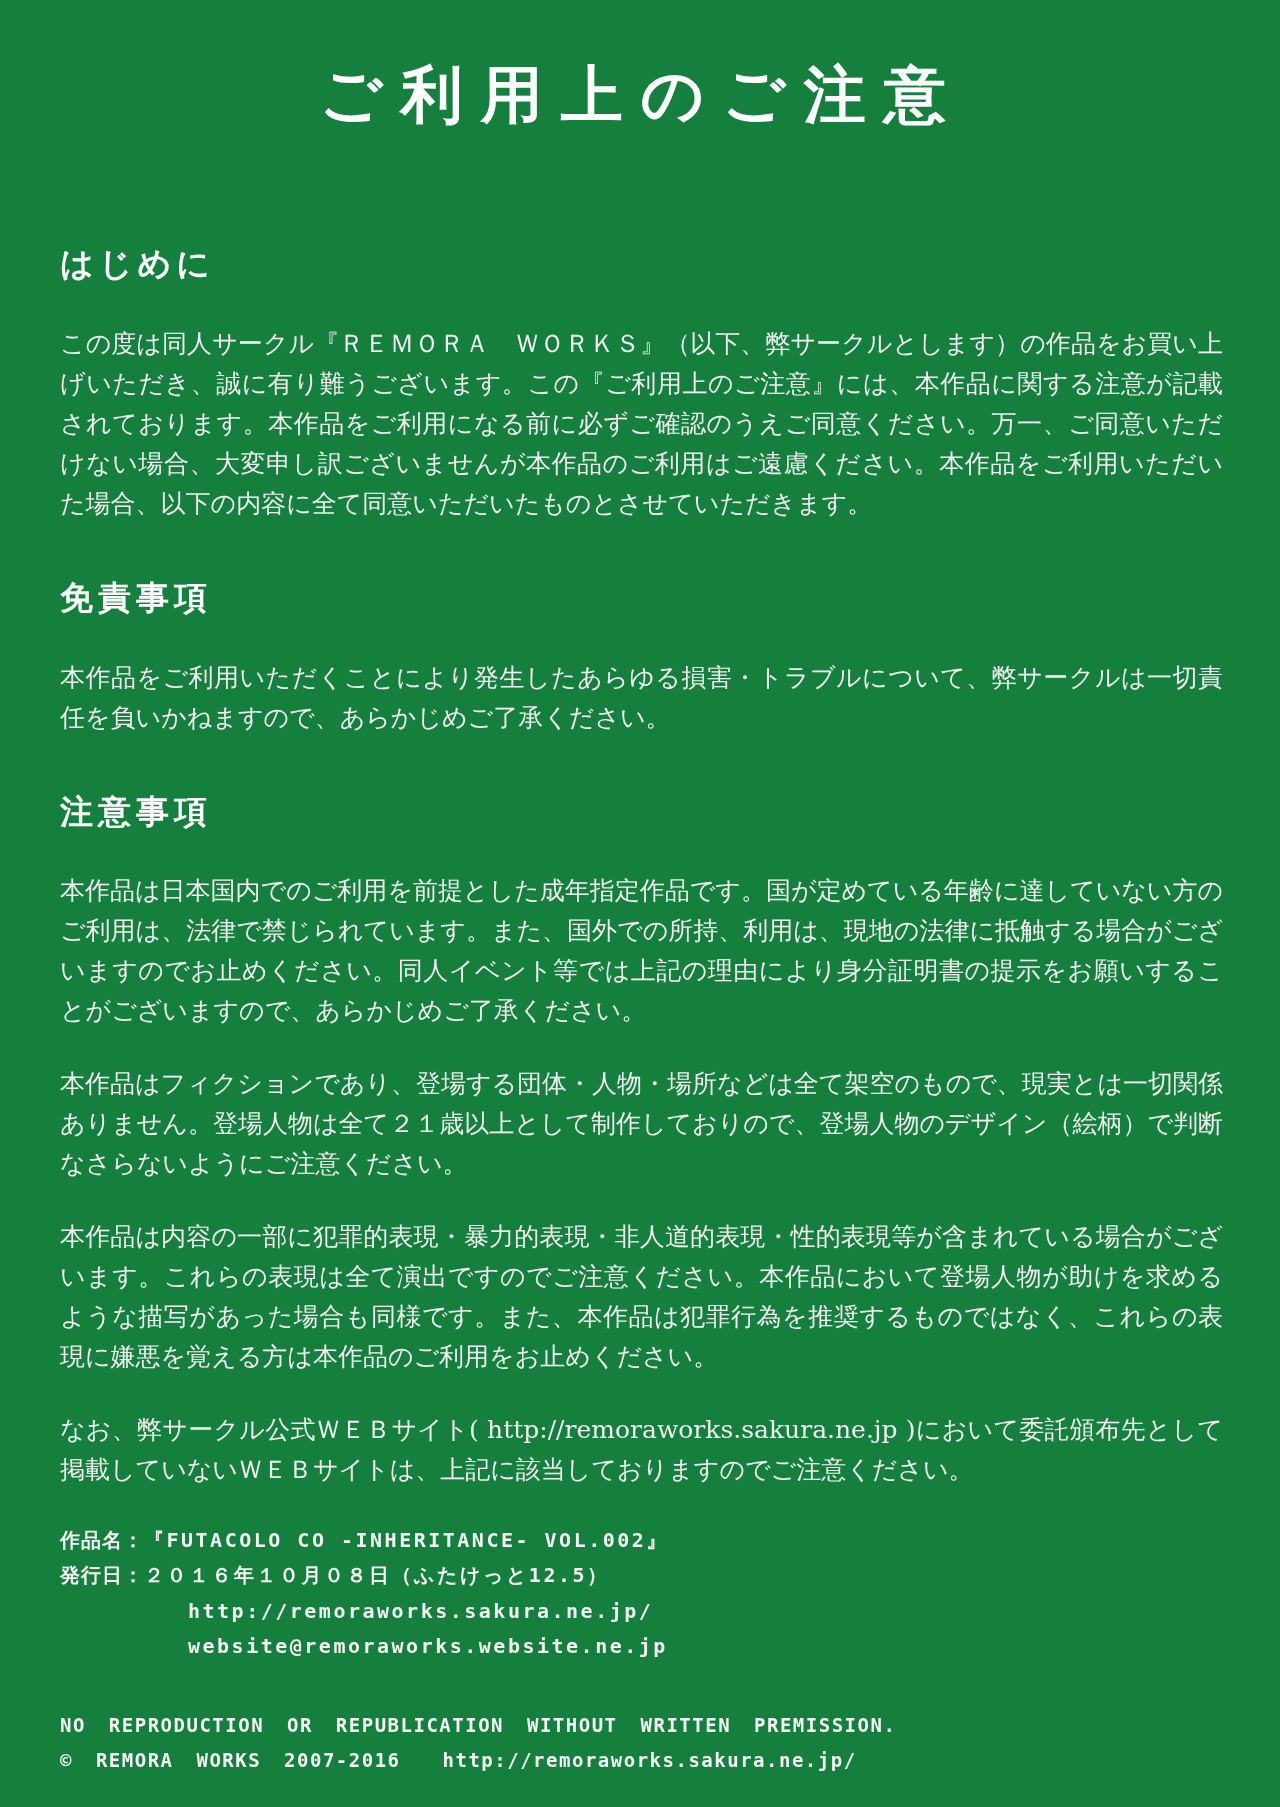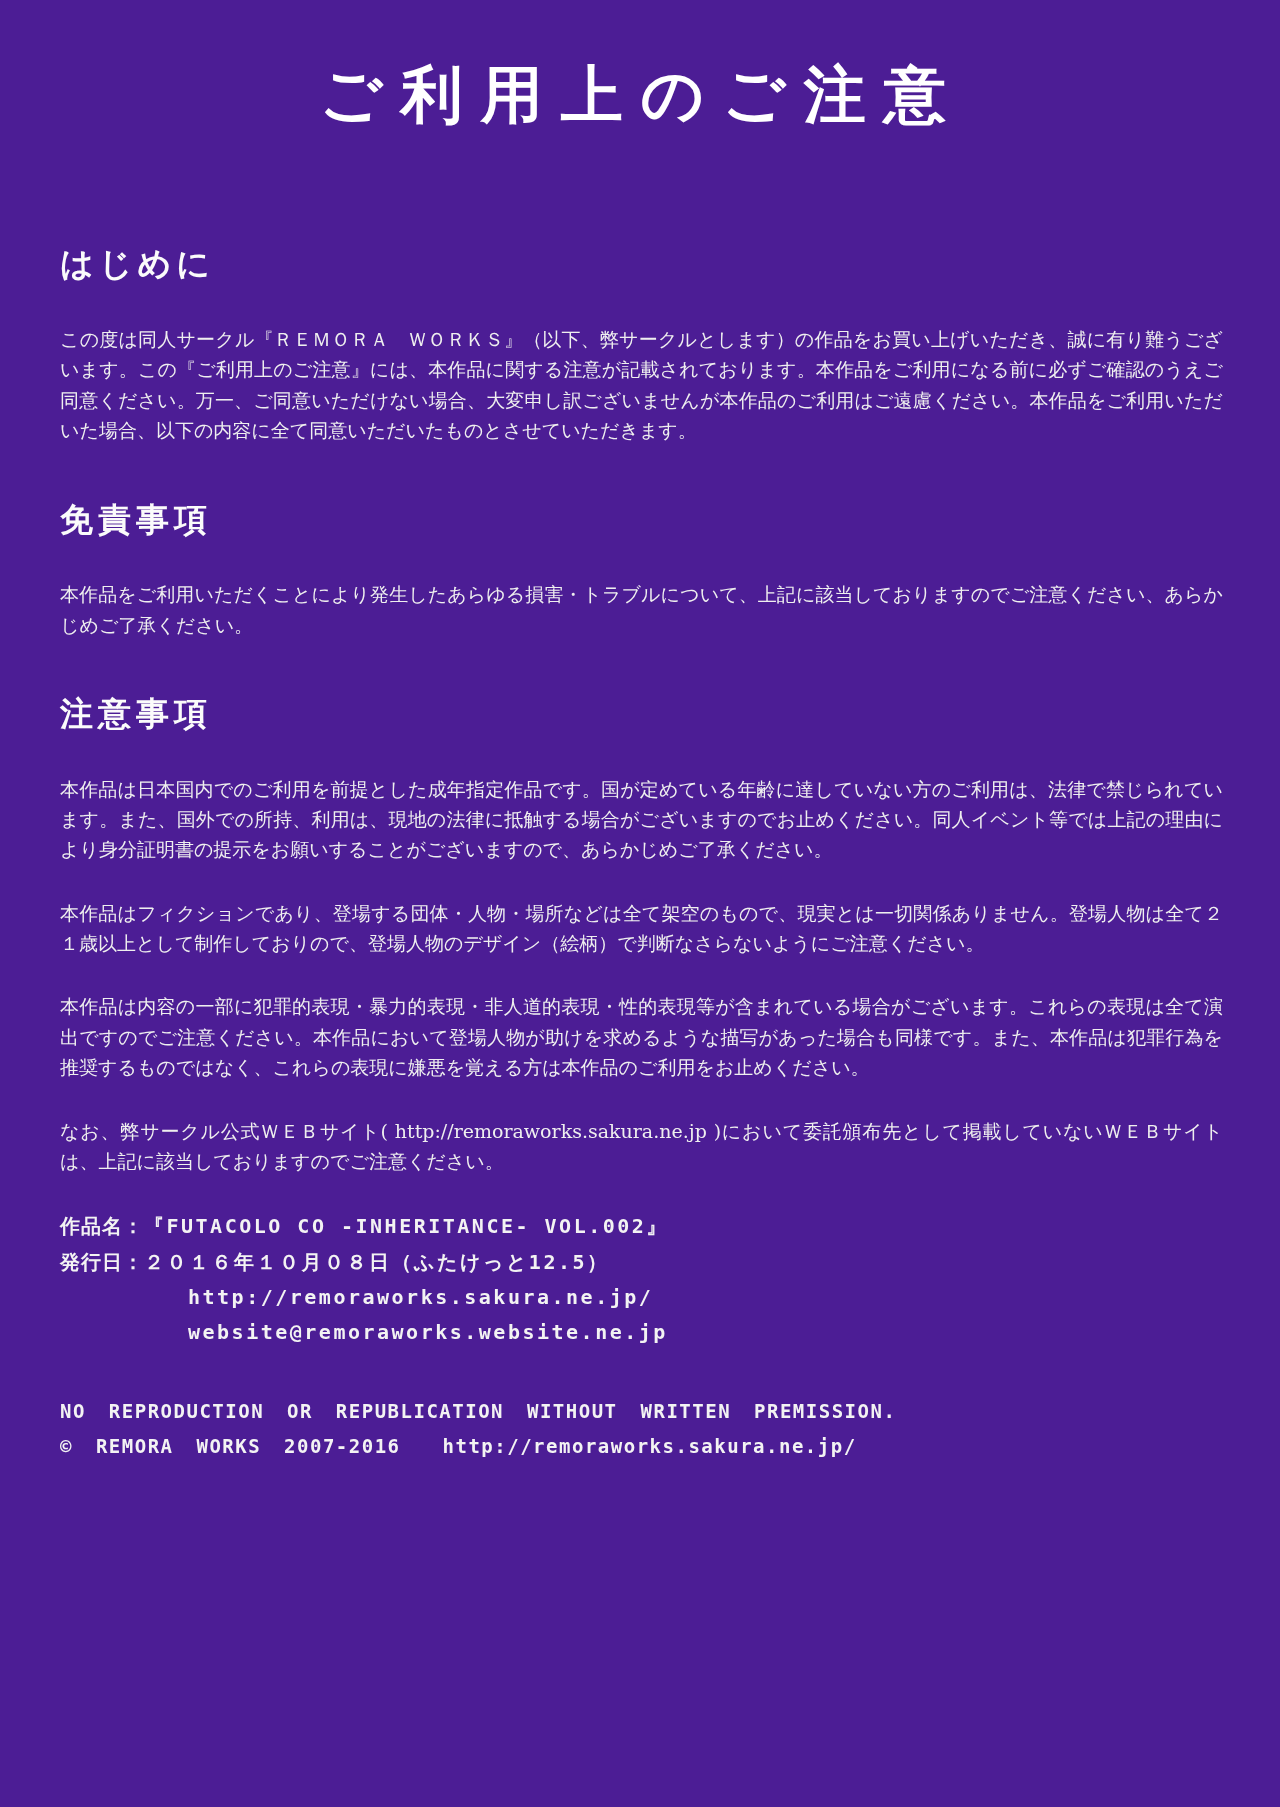--- a/index.html
+++ b/index.html
@@ -1,21 +1,21 @@
 <!DOCTYPE html>
 <html lang="ja"><head>
 <meta charset="utf-8">
 <style>
   html,body{margin:0;padding:0;background:#0a0a0c;}
   .page{
     position:relative;
     width:1280px;
     height:1807px;
     box-sizing:border-box;
-    background:#4c1d95;
+    background:#15803d;
     color:#f1f1f1;
     padding:48px 57px 0 60px;
     font-family:"DejaVu Serif","Liberation Serif",serif;
     overflow:hidden;
   }
   h1.doc-title{
     font-size:62px;
     font-weight:bold;
     color:#ffffff;
     text-align:center;
@@ -26,21 +26,21 @@
   h2.sec-heading{
     font-size:33px;
     font-weight:bold;
     color:#fbfbfb;
     letter-spacing:5px;
     margin:54px 0 40px 0;
     line-height:1.2;
   }
   section.first h2.sec-heading{margin-top:12px;}
   p.body-par{
-    font-size:19px;
+    font-size:25px;
     line-height:1.6;
     margin:0 0 33px 0;
     text-align:justify;
     text-align-last:left;
     color:#efefef;
   }
   .colophon{
     margin-top:32px;
     font-family:"DejaVu Sans Mono","Liberation Mono",monospace;
     font-size:20px;
@@ -71,21 +71,21 @@
 
   <h1 class="doc-title">ご利用上のご注意</h1>
 
   <section class="first">
     <h2 class="sec-heading">はじめに</h2>
     <p class="body-par">この度は同人サークル『ＲＥＭＯＲＡ　ＷＯＲＫＳ』（以下、弊サークルとします）の作品をお買い上げいただき、誠に有り難うございます。この『ご利用上のご注意』には、本作品に関する注意が記載されております。本作品をご利用になる前に必ずご確認のうえご同意ください。万一、ご同意いただけない場合、大変申し訳ございませんが本作品のご利用はご遠慮ください。本作品をご利用いただいた場合、以下の内容に全て同意いただいたものとさせていただきます。</p>
   </section>
 
   <section>
     <h2 class="sec-heading">免責事項</h2>
-    <p class="body-par">本作品をご利用いただくことにより発生したあらゆる損害・トラブルについて、上記に該当しておりますのでご注意ください、あらかじめご了承ください。</p>
+    <p class="body-par">本作品をご利用いただくことにより発生したあらゆる損害・トラブルについて、弊サークルは一切責任を負いかねますので、あらかじめご了承ください。</p>
   </section>
 
   <section>
     <h2 class="sec-heading">注意事項</h2>
     <p class="body-par">本作品は日本国内でのご利用を前提とした成年指定作品です。国が定めている年齢に達していない方のご利用は、法律で禁じられています。また、国外での所持、利用は、現地の法律に抵触する場合がございますのでお止めください。同人イベント等では上記の理由により身分証明書の提示をお願いすることがございますので、あらかじめご了承ください。</p>
     <p class="body-par">本作品はフィクションであり、登場する団体・人物・場所などは全て架空のもので、現実とは一切関係ありません。登場人物は全て２１歳以上として制作しておりので、登場人物のデザイン（絵柄）で判断なさらないようにご注意ください。</p>
     <p class="body-par">本作品は内容の一部に犯罪的表現・暴力的表現・非人道的表現・性的表現等が含まれている場合がございます。これらの表現は全て演出ですのでご注意ください。本作品において登場人物が助けを求めるような描写があった場合も同様です。また、本作品は犯罪行為を推奨するものではなく、これらの表現に嫌悪を覚える方は本作品のご利用をお止めください。</p>
     <p class="body-par">なお、弊サークル公式ＷＥＢサイト( http://remoraworks.sakura.ne.jp )において委託頒布先として掲載していないＷＥＢサイトは、上記に該当しておりますのでご注意ください。</p>
   </section>
 

